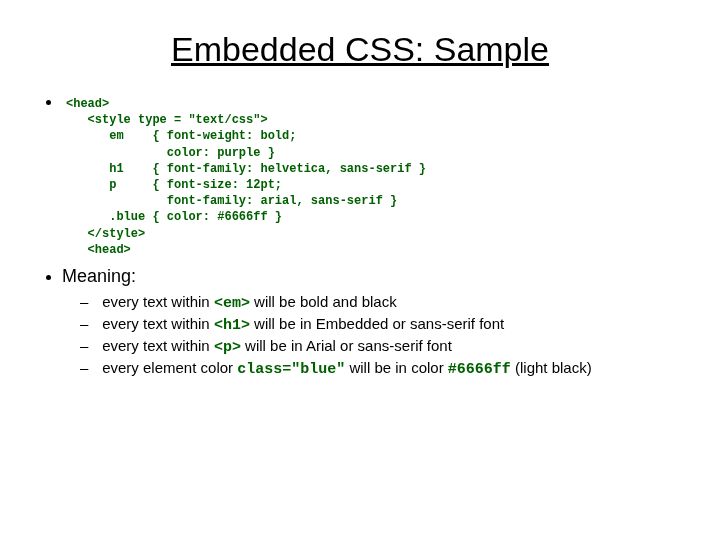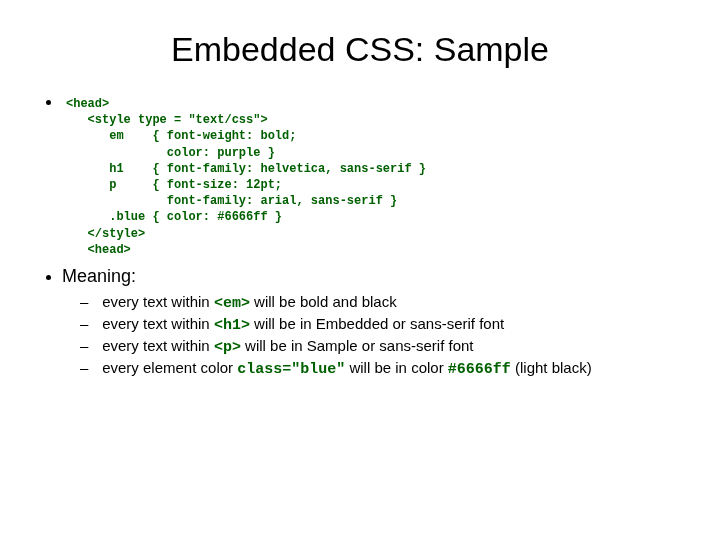--- a/index.html
+++ b/index.html
@@ -14,20 +14,21 @@
   }
   .slide {
     box-sizing: border-box;
     padding: 20px 40px 20px 40px;
   }
   .title {
     text-align: center;
     font-size: 34px;
     font-weight: normal;
     margin: 10px 0 24px 0;
+    text-decoration: underline;
   }
   ul.level1 {
     list-style: disc;
     margin: 0 0 0 22px;
     padding: 0;
   }
   ul.level1 > li {
     margin-bottom: 8px;
     font-size: 16px;
   }
@@ -87,21 +88,21 @@
     <li>
       <span class="meaning">Meaning:</span>
       <ul class="level2">
         <li>
           <span>every text within </span><span class="mono">&lt;em&gt;</span><span> will be bold and black</span>
         </li>
         <li>
           <span>every text within </span><span class="mono">&lt;h1&gt;</span><span> will be in Embedded or sans-serif font</span>
         </li>
         <li>
-          <span>every text within </span><span class="mono">&lt;p&gt;</span><span> will be in Sample or sans-serif font</span>
+          <span>every text within </span><span class="mono">&lt;p&gt;</span><span> will be in Arial or sans-serif font</span>
         </li>
         <li>
           <span>every element color </span><span class="mono">class="blue"</span><span> will be in color </span><span class="mono">#6666ff</span><span> (light black)</span>
         </li>
       </ul>
     </li>
   </ul>
 </div>
 
 </body></html>

